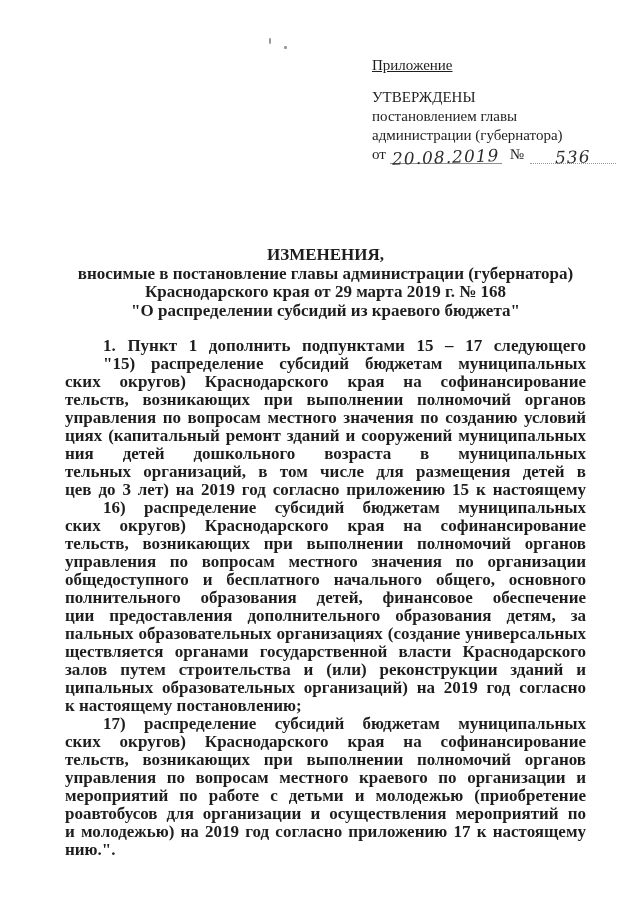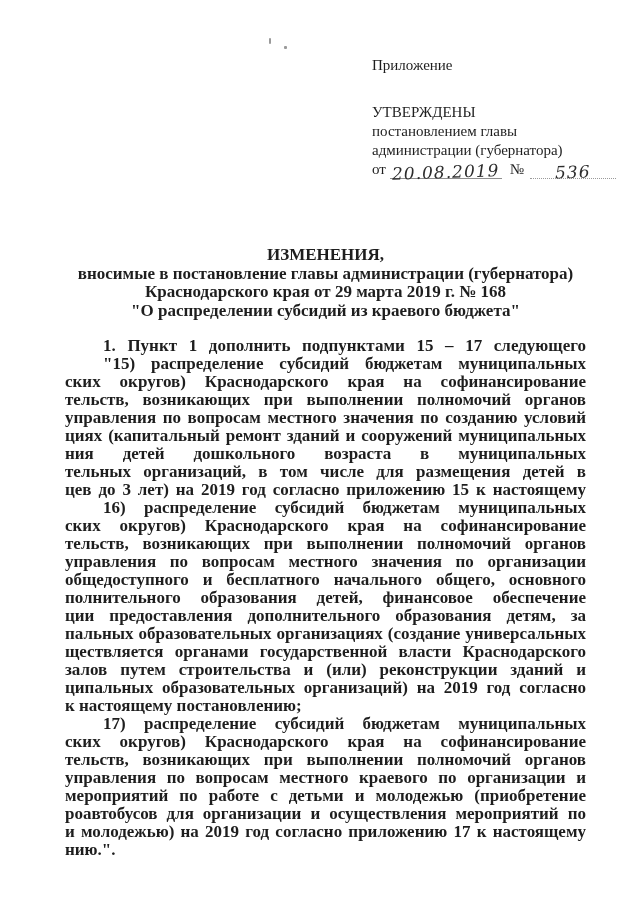--- a/index.html
+++ b/index.html
@@ -10,21 +10,21 @@
     font-family:"Liberation Serif", serif;
     color:#1e1e1e;
     overflow:hidden;
   }
   
   .header {
     position:absolute; left:372px; top:56px;
     font-size:15px; line-height:19px;
     white-space:nowrap;
   }
-  .annex { margin-bottom:28px; }
+  .annex { margin-bottom:13px;text-decoration:underline; }
   .dateline { white-space:nowrap; }
   .u { display:inline-block; height:17px; vertical-align:bottom; text-align:center; }
   .u-date { width:112px; border-bottom:1.5px solid #8f8f8f; margin-left:4px; margin-right:8px; }
   .u-num  { width:86px;  border-bottom:1.5px dotted #9a9a9a; margin-left:6px; }
   .hw {
     font-family:"DejaVu Serif", serif;
     font-style:italic; font-size:17px; letter-spacing:1px;
     display:inline-block; transform:rotate(-2deg) translateY(2px);
     color:#2c2c2c;
   }

